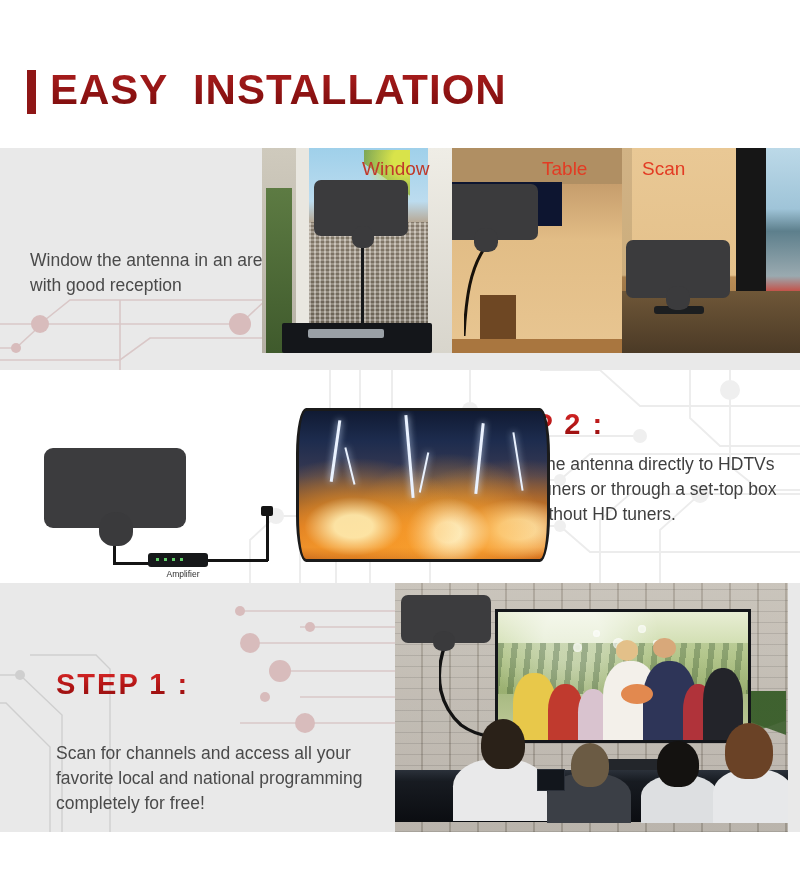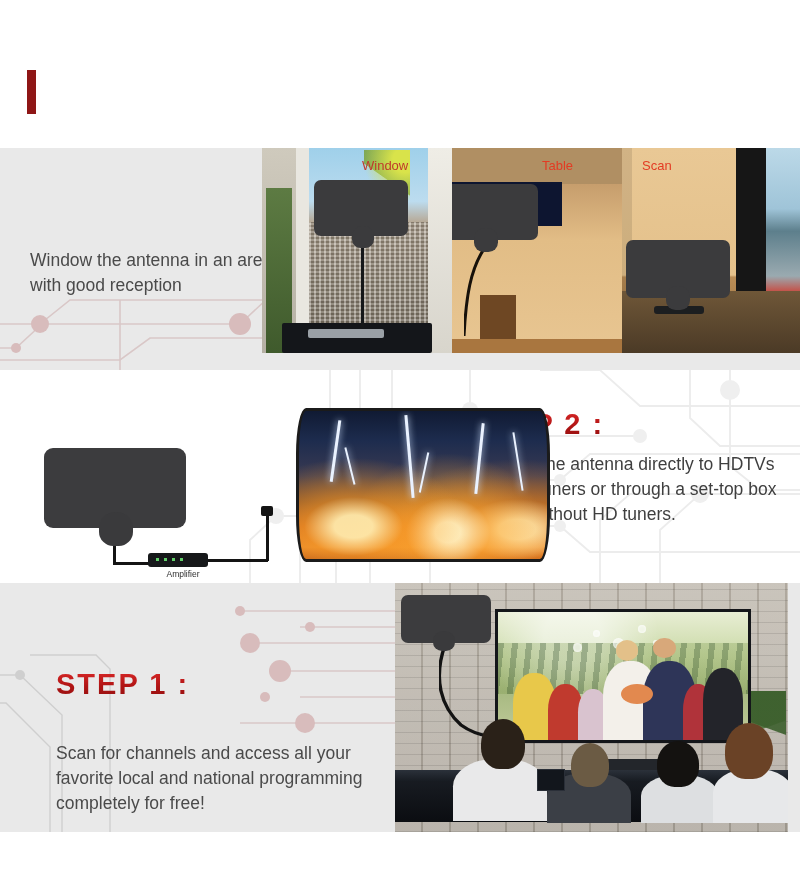--- a/index.html
+++ b/index.html
@@ -29,21 +29,21 @@
     background:linear-gradient(180deg,#e02b2b 0%,#b01414 55%,#8e0f0f 100%);
     -webkit-background-clip:text;background-clip:text;-webkit-text-fill-color:transparent;white-space:pre;}
   .sec1 .step-body{position:absolute;left:30px;top:100px;width:245px;font-size:17.5px;line-height:25px;color:#4a4a4a;}
 
   
   .strip{position:absolute;left:262px;top:0px;width:538px;height:205px;overflow:hidden;}
   .panel{position:absolute;top:0;height:205px;overflow:hidden;}
   .p-window{left:0;width:190px;}
   .p-wall{left:190px;width:170px;}
   .p-table{left:360px;width:178px;}
-  .plabel{position:absolute;top:10px;font-size:13px;color:#e33b23;z-index:14;white-space:nowrap;}
+  .plabel{position:absolute;top:10px;font-size:19px;color:#e33b23;z-index:14;white-space:nowrap;}
   .plabel.win{left:100px;color:#c0392b;}
   .plabel.wal{left:280px;}
   .plabel.tab{left:380px;}
 
   
   .win-frame{position:absolute;inset:0;background:#bfb9ad;}
   .win-wallleft{position:absolute;left:0;top:0;width:34px;height:205px;background:linear-gradient(180deg,#cfcabd,#b5b0a4);}
   .win-greenery{position:absolute;left:4px;top:40px;width:26px;height:165px;background:linear-gradient(180deg,#5d7b43,#3f5a2c);}
   .win-mullion{position:absolute;left:34px;top:0;width:13px;height:205px;background:#e9e7e0;}
   .win-view{position:absolute;left:47px;top:0;right:24px;height:205px;
@@ -144,20 +144,21 @@
   
   .footer{position:absolute;left:0;top:832px;width:800px;height:47px;background:#ffffff;}
 </style>
 </head>
 <body>
 
 <div class="page">
 
   <div class="header">
     <div class="accent-bar"></div>
+    <div class="title">EASY  INSTALLATION</div>
   </div>
 
   <div class="sec1">
 
     <svg class="circuit" viewBox="0 0 800 222" preserveAspectRatio="none">
       <g fill="none" stroke="#d9c7c7" stroke-width="1.6">
         <path d="M-10 176 L40 176 L70 152 L300 152"></path>
         <path d="M-10 200 L16 200 L42 176 L240 176 L268 150 L470 150"></path>
         <path d="M120 152 L120 222"></path>
         <path d="M300 152 L330 126 L560 126"></path>

